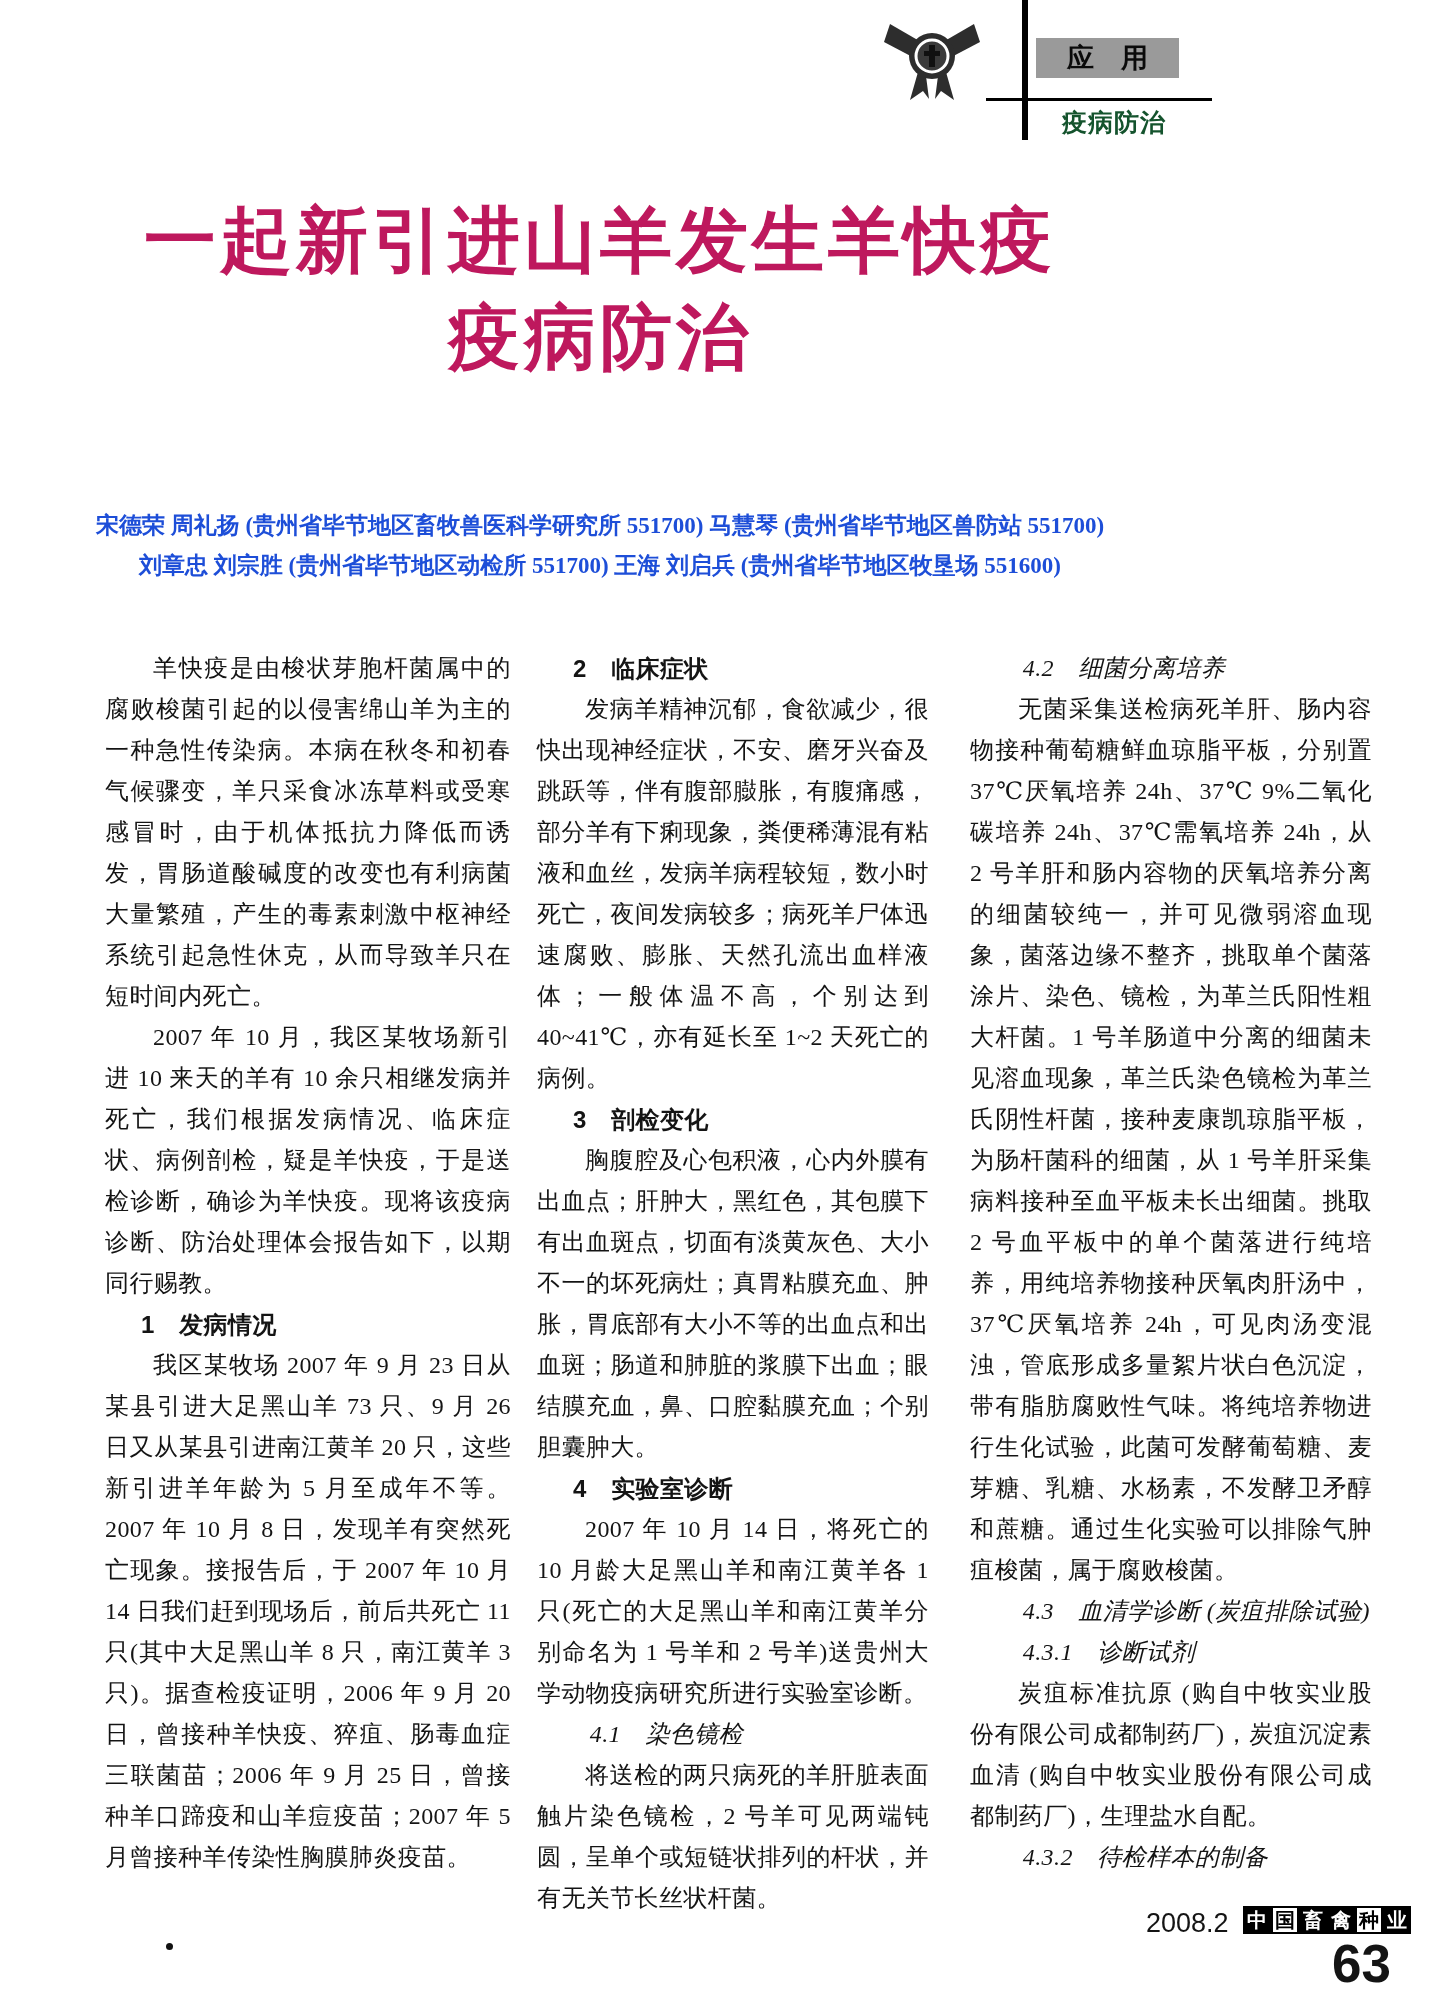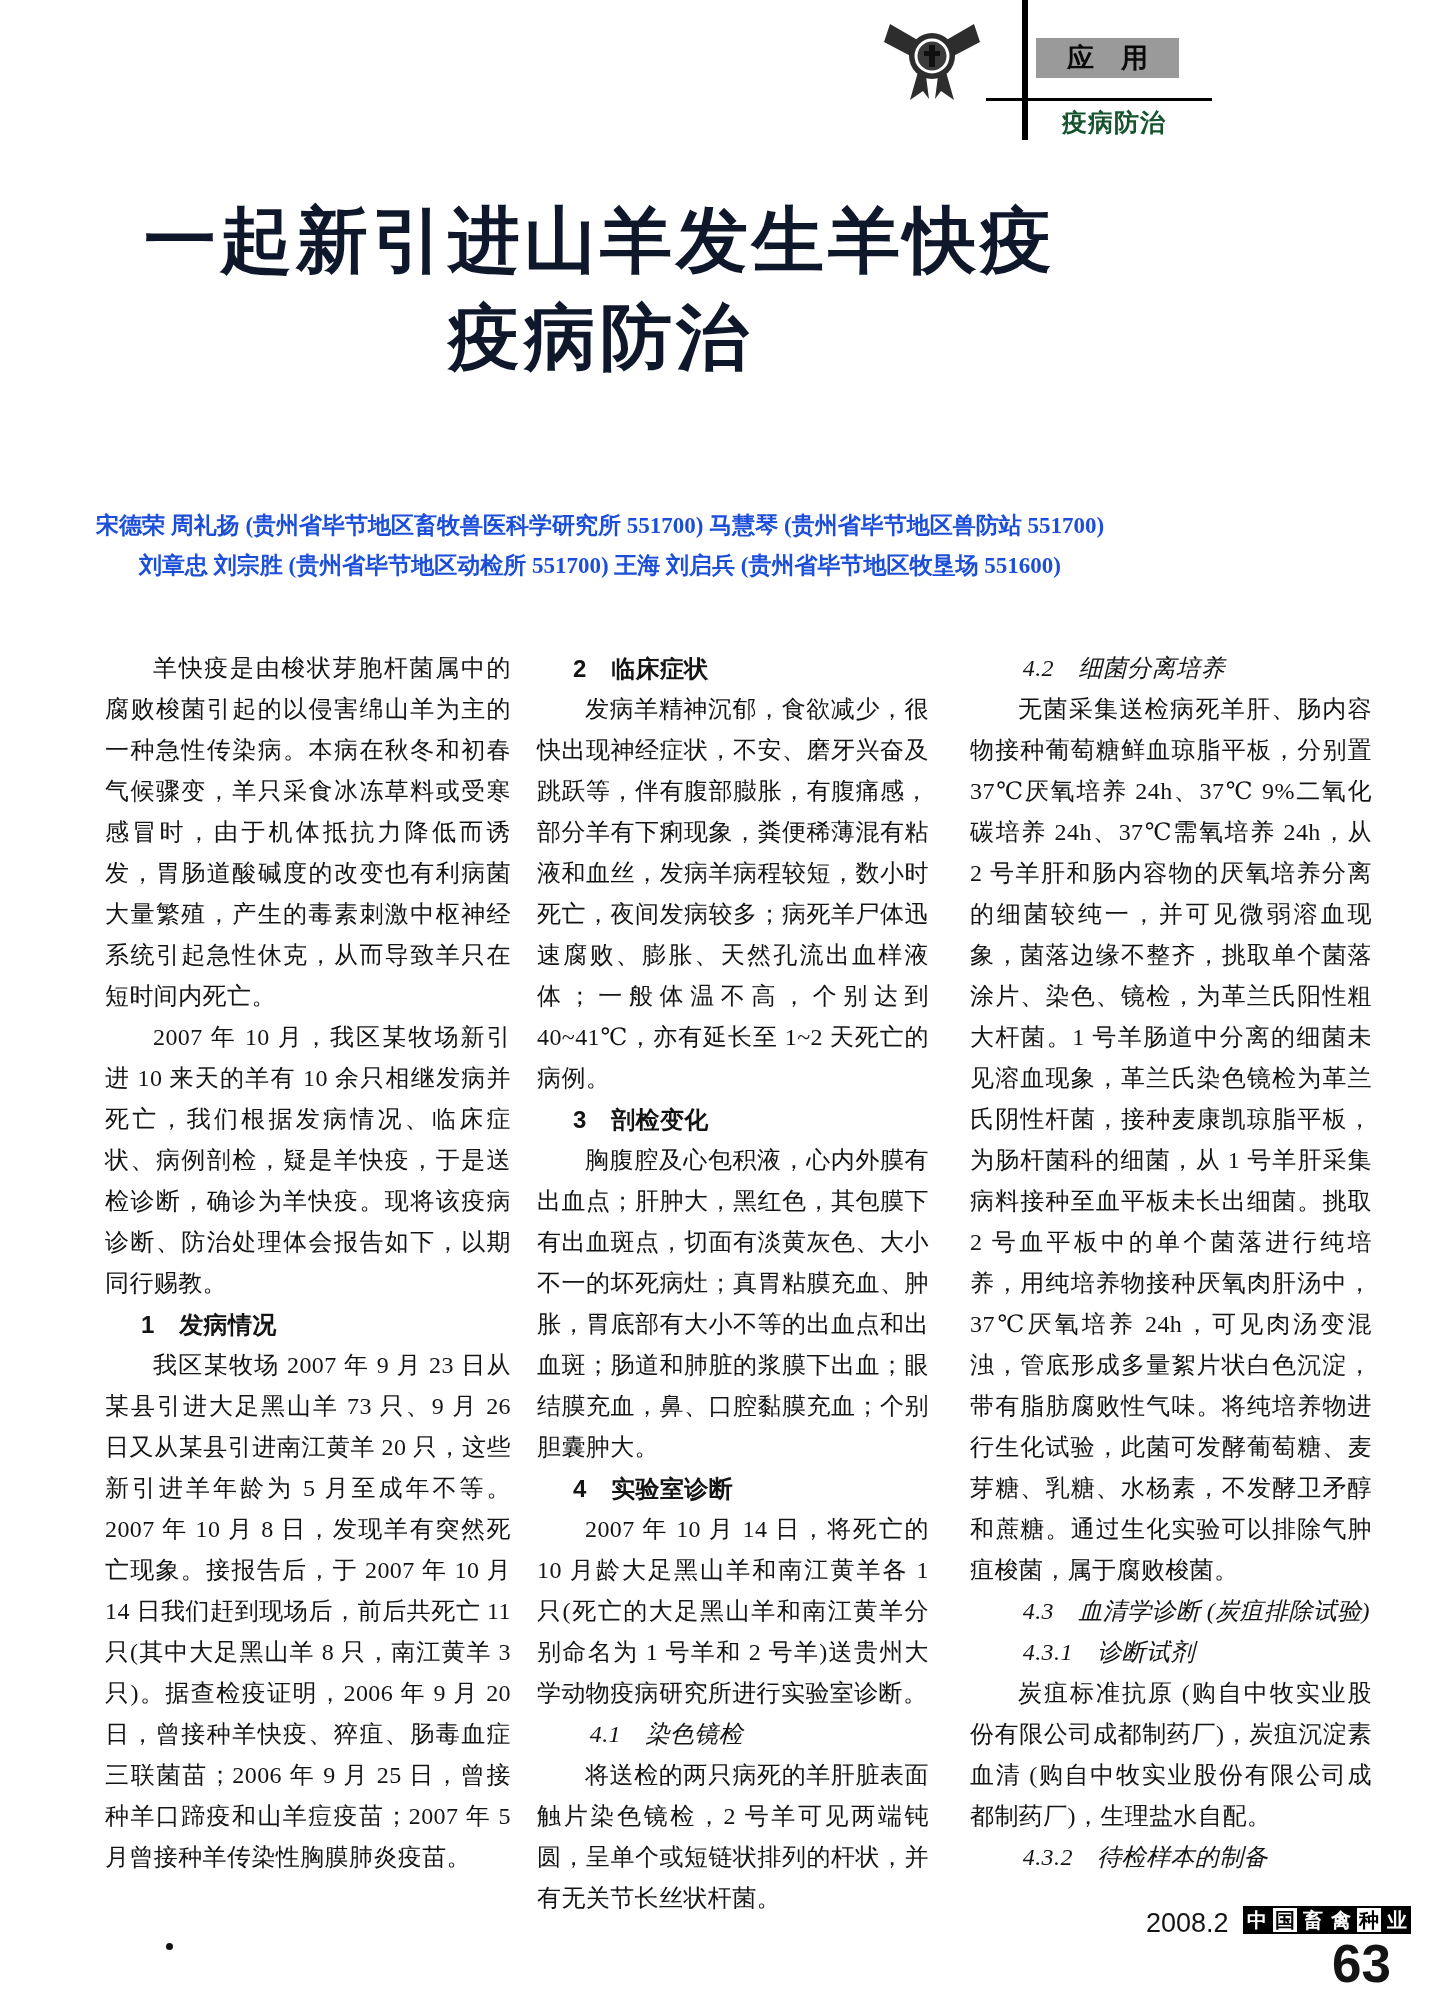--- a/index.html
+++ b/index.html
@@ -20,21 +20,21 @@
   .hline { position:absolute; left:986px; top:98px; width:226px; height:3px; background:#000; }
   .seclabel {
     position:absolute; left:1062px; top:106px;
     font-family:"Liberation Sans","DejaVu Sans",sans-serif;
     font-size:25px; font-weight:600; letter-spacing:1px; color:#14532d;
   }
   
   .title {
     position:absolute; left:90px; top:192px; width:1020px; margin:0;
     text-align:center; font-family:"Liberation Sans","DejaVu Sans",sans-serif;
-    font-weight:900; font-size:72px; line-height:97px; letter-spacing:4px; color:#0f172a;
+    font-weight:900; font-size:72px; line-height:97px; letter-spacing:4px; color:#be185d;
   }
   .authors {
     position:absolute; left:70px; top:506px; width:1060px;
     text-align:center; font-size:23px; line-height:40px; font-weight:600; color:#1d4ed8;
   }
   
   .col { position:absolute; top:648px; font-size:24px; line-height:41px; text-align:justify; }
   .col-1 { left:105px; width:406px; }
   .col-2 { left:537px; width:392px; }
   .col-3 { left:970px; width:402px; }

